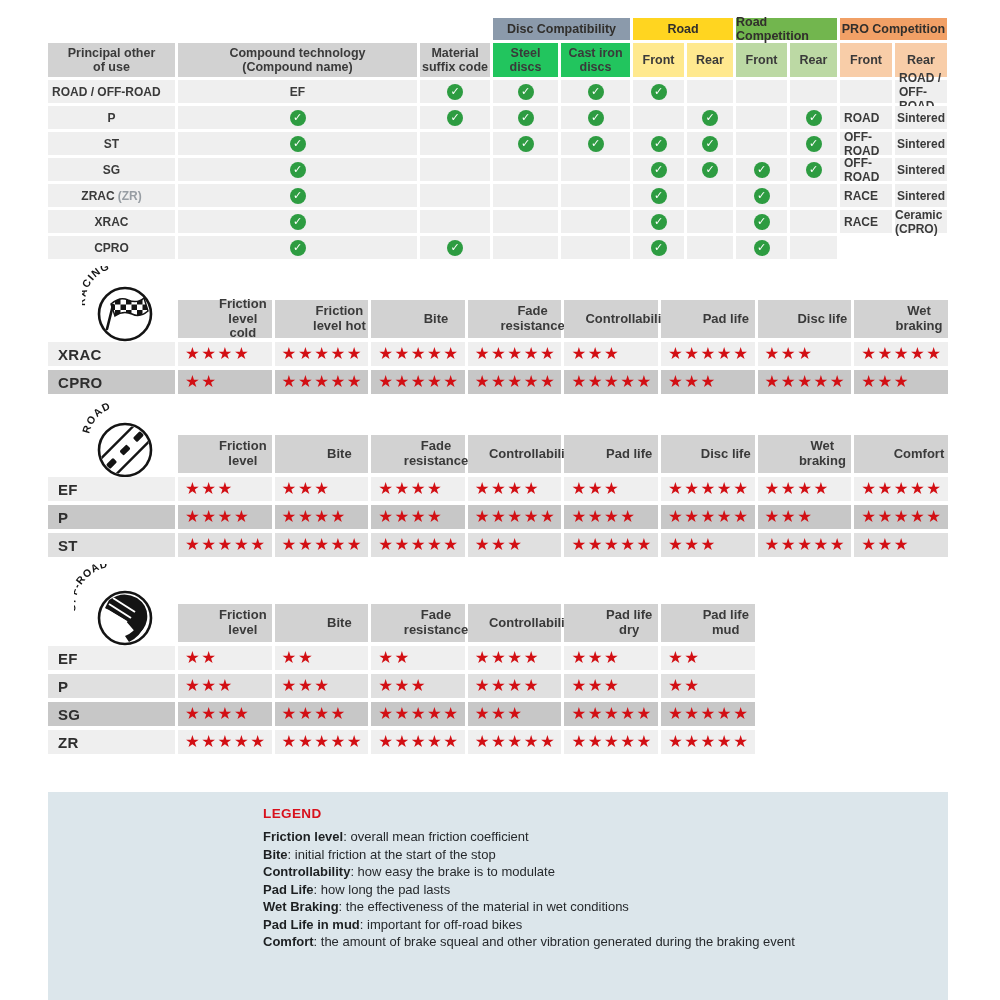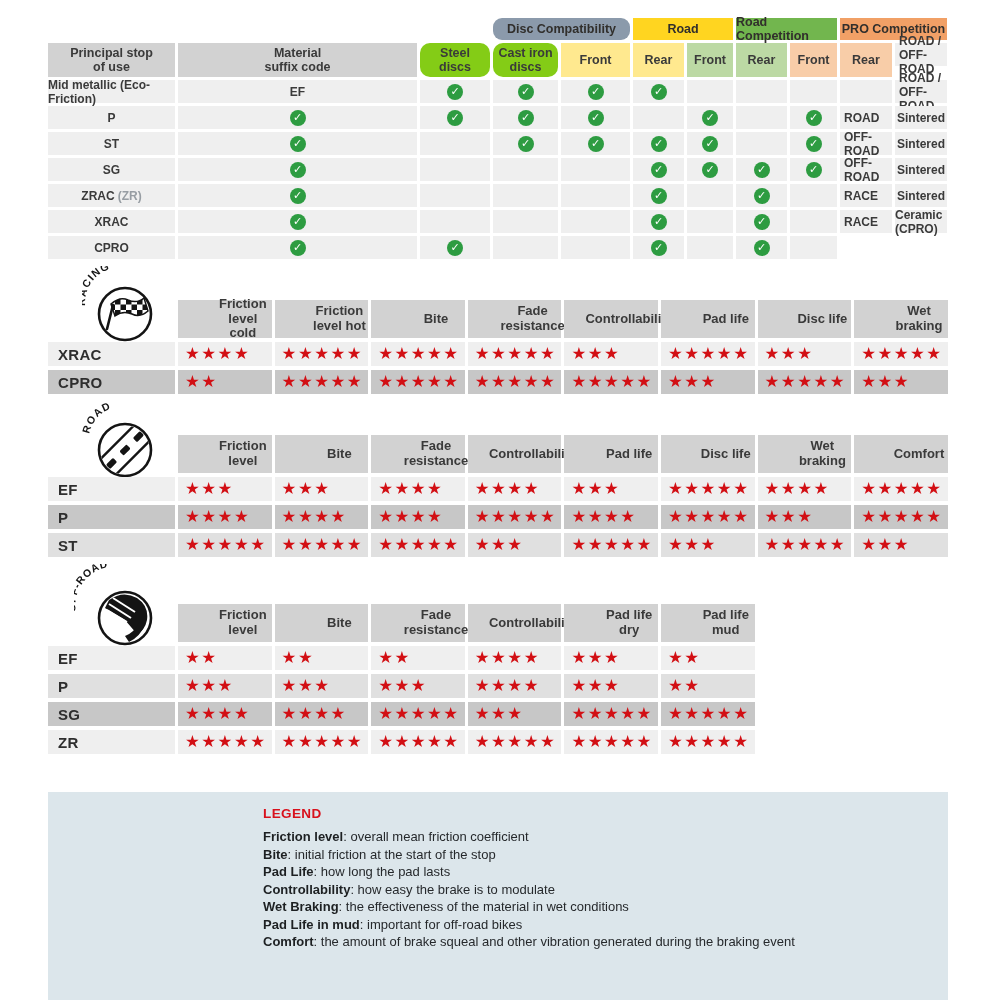--- a/index.html
+++ b/index.html
@@ -12,21 +12,21 @@
     column-gap:3px;row-gap:3px;}
   .cg-spacer{grid-column:span 3;height:22px;background:transparent;}
   .gcell{height:22px;display:flex;align-items:center;justify-content:center;
     font-size:12.5px;font-weight:bold;color:#312f2c;}
   .hcell{height:34px;background:#D2D2D2;display:flex;align-items:center;justify-content:center;
     text-align:center;font-size:12.5px;font-weight:bold;line-height:1.12;color:#3a3a3a;white-space:pre-line;}
   .tone-blue{background:#8B9AAB;}
   .tone-yellow{background:#FFD520;}
   .tone-green{background:#72B64E;}
   .tone-orange{background:#F1A066;}
-  .tone-blue-sub{background:#84cc16;border-radius:10px;}
+  .tone-blue-sub{background:#22c55e;}
   .tone-yellow-sub{background:#FFE98F;}
   .tone-green-sub{background:#BCD9A4;}
   .tone-orange-sub{background:#F8CDA8;}
   .bcell{height:23px;background:#EFEFEF;display:flex;align-items:center;
     font-size:12px;font-weight:bold;color:#3a3a3a;}
   .bcell.use{padding-left:4px;}
   .bcell.center{justify-content:center;}
   .code-note{color:#979da3;margin-left:3px;}
   .chk{width:16px;height:16px;border-radius:50%;background:#2D9C41;color:#ffffff;
     font-size:11px;font-weight:bold;display:flex;align-items:center;justify-content:center;line-height:1;}
@@ -60,40 +60,41 @@
   .lg-item{font-size:13px;line-height:17.5px;color:#26292c;}
   .lg-item b{color:#1d2022;}
 </style>
 </head>
 <body>
 
 <div class="stage">
 
   <section id="compat">
       <div class="cg-spacer"></div>
-      <div class="gcell tone-blue" style="grid-column: span 2; border-radius: 9px;">Disc Compatibility</div>
+      <div class="gcell tone-blue" style="grid-column: span 2;">Disc Compatibility</div>
       <div class="gcell tone-yellow" style="grid-column: span 2;">Road</div>
       <div class="gcell tone-green" style="grid-column: span 2;">Road Competition</div>
       <div class="gcell tone-orange" style="grid-column: span 2;">PRO Competition</div>
-      <div class="hcell">Principal stop
+      <div class="hcell">Principal other
 of use</div>
+      <div class="hcell">Compound technology
+(Compound name)</div>
       <div class="hcell">Material
 suffix code</div>
       <div class="hcell tone-blue-sub">Steel
 discs</div>
       <div class="hcell tone-blue-sub">Cast iron
 discs</div>
       <div class="hcell tone-yellow-sub">Front</div>
       <div class="hcell tone-yellow-sub">Rear</div>
       <div class="hcell tone-green-sub">Front</div>
       <div class="hcell tone-green-sub">Rear</div>
       <div class="hcell tone-orange-sub">Front</div>
       <div class="hcell tone-orange-sub">Rear</div>
       <div class="bcell use">ROAD / OFF-ROAD</div>
-      <div class="bcell center">Mid metallic (Eco-Friction)</div>
       <div class="bcell center">EF</div>
       <div class="bcell center">
         <span class="chk">✓</span>
       </div>
       <div class="bcell center">
         <span class="chk">✓</span>
       </div>
       <div class="bcell center">
         <span class="chk">✓</span>
       </div>
@@ -531,22 +532,22 @@
         <span class="stars">★★★★★</span>
       </div>
     </section>
 
   <aside id="legend">
     <div id="legend-inner">
       <h3>LEGEND</h3>
       <div id="legend-items">
           <div class="lg-item"><b>Friction level</b>: overall mean friction coefficient</div>
           <div class="lg-item"><b>Bite</b>: initial friction at the start of the stop</div>
+          <div class="lg-item"><b>Controllability</b>: how easy the brake is to modulate</div>
           <div class="lg-item"><b>Pad Life</b>: how long the pad lasts</div>
-          <div class="lg-item"><b>Controllability</b>: how easy the brake is to modulate</div>
           <div class="lg-item"><b>Wet Braking</b>: the effectiveness of the material in wet conditions</div>
           <div class="lg-item"><b>Pad Life in mud</b>: important for off-road bikes</div>
           <div class="lg-item"><b>Comfort</b>: the amount of brake squeal and other vibration generated during the braking event</div>
         </div>
     </div>
   </aside>
 
 </div>
 
 </body></html>

